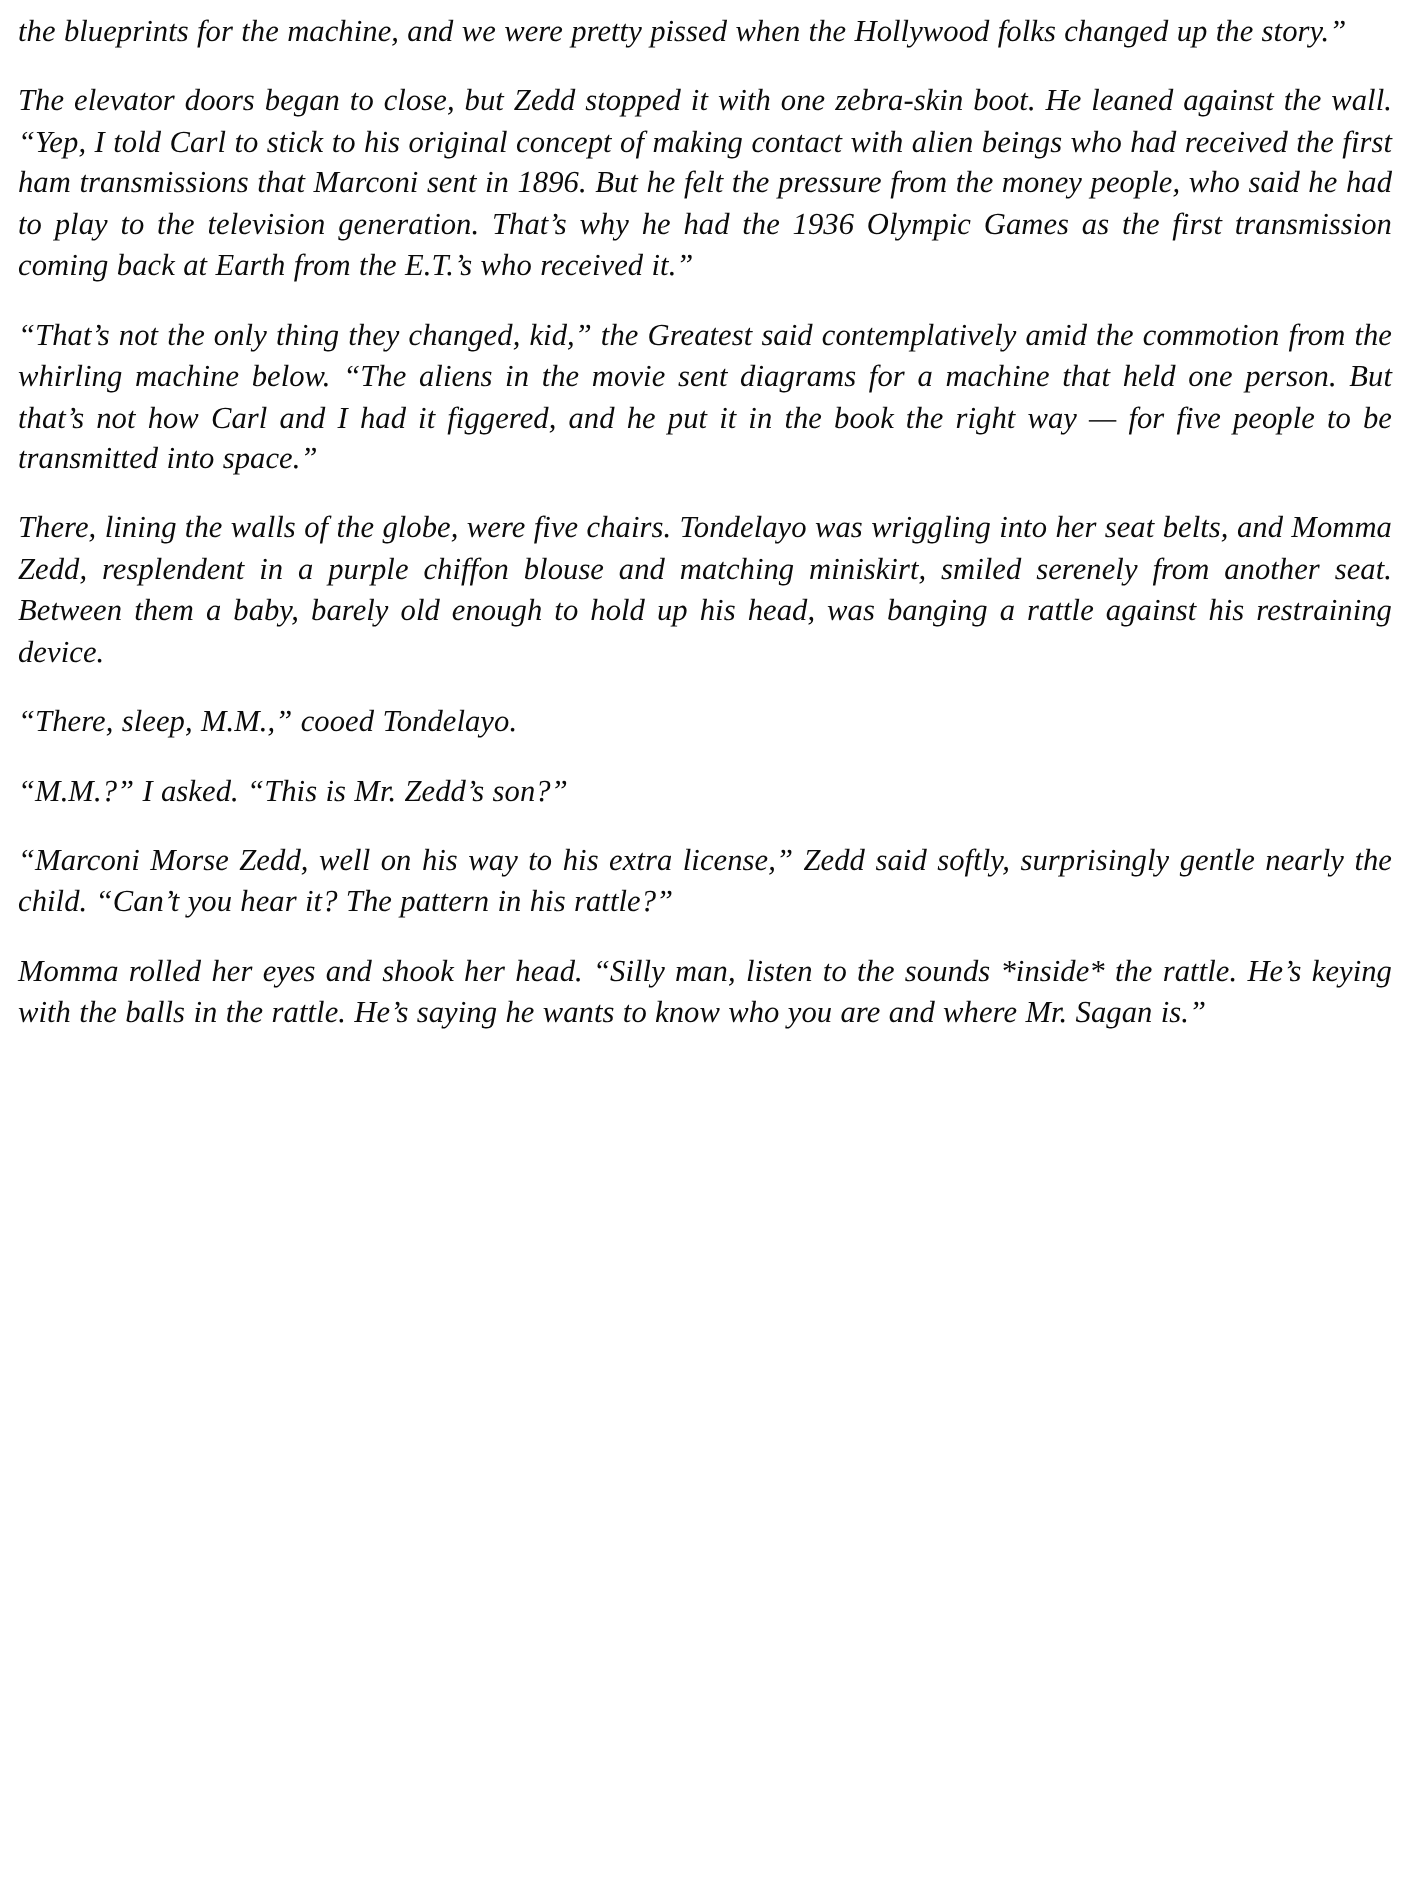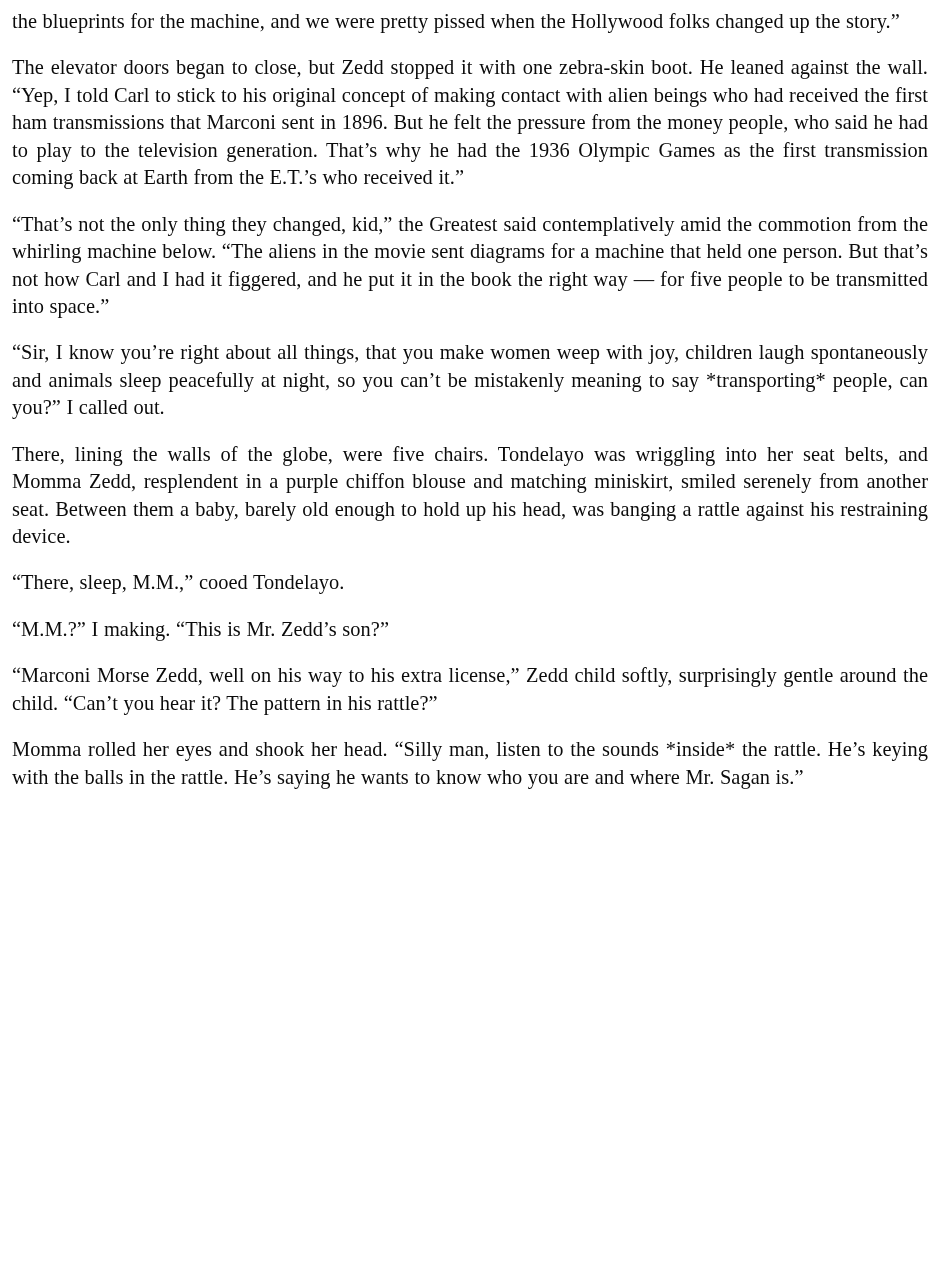--- a/index.html
+++ b/index.html
@@ -14,20 +14,21 @@
     color: #0d0d0d;
     -webkit-font-smoothing: antialiased;
   }
   #page {
     position: relative;
     width: 950px;
     height: 1261px;
     box-sizing: border-box;
     padding: 8px 22px 0 12px;
     background: #ffffff;
+    font-style: italic;
   }
   .para {
     font-size: 20.4px;
     line-height: 1.345;
     text-align: justify;
     text-justify: inter-word;
     margin: 0 0 19px 0;
     word-spacing: 0.4px;
     letter-spacing: 0.05px;
   }
@@ -39,19 +40,18 @@
     filter: contrast(1.02);
   }
 </style>
 </head>
 <body>
 
 <div id="page">
   <p class="para">the blueprints for the machine, and we were pretty pissed when the Hollywood folks changed up the story.”</p>
   <p class="para">The elevator doors began to close, but Zedd stopped it with one zebra-skin boot.  He leaned against the wall.  “Yep, I told Carl to stick to his original concept of making contact with alien beings who had received the first ham transmissions that Marconi sent in 1896.  But he felt the pressure from the money people, who said he had to play to the television generation.  That’s why he had the 1936 Olympic Games as the first transmission coming back at Earth from the E.T.’s who received it.”</p>
   <p class="para">“That’s not the only thing they changed, kid,” the Greatest said contemplatively amid the commotion from the whirling machine below.  “The aliens in the movie sent diagrams for a machine that held one person.  But that’s not how Carl and I had it figgered, and he put it in the book the right way — for five people to be transmitted into space.”</p>
-  <p class="para">“Sir, I know you’re right about all things, that you make women weep with joy, children laugh spontaneously and animals sleep peacefully at night, so you can’t be mistakenly meaning to say *transporting* people, can you?” I called out.</p>
   <p class="para">There, lining the walls of the globe, were five chairs.  Tondelayo was wriggling into her seat belts, and Momma Zedd, resplendent in a purple chiffon blouse and matching miniskirt, smiled serenely from another seat.  Between them a baby, barely old enough to hold up his head, was banging a rattle against his restraining device.</p>
   <p class="para">“There, sleep, M.M.,” cooed Tondelayo.</p>
-  <p class="para">“M.M.?”  I making.  “This is Mr. Zedd’s son?”</p>
-  <p class="para">“Marconi Morse Zedd, well on his way to his extra license,” Zedd child softly, surprisingly gentle around the child.  “Can’t you hear it?  The pattern in his rattle?”</p>
+  <p class="para">“M.M.?”  I asked.  “This is Mr. Zedd’s son?”</p>
+  <p class="para">“Marconi Morse Zedd, well on his way to his extra license,” Zedd said softly, surprisingly gentle nearly the child.  “Can’t you hear it?  The pattern in his rattle?”</p>
   <p class="para last">Momma rolled her eyes and shook her head.  “Silly man, listen to the sounds *inside* the rattle.  He’s keying with the balls in the rattle.  He’s saying he wants to know who you are and where Mr. Sagan is.”</p>
 </div>
 
 </body></html>

